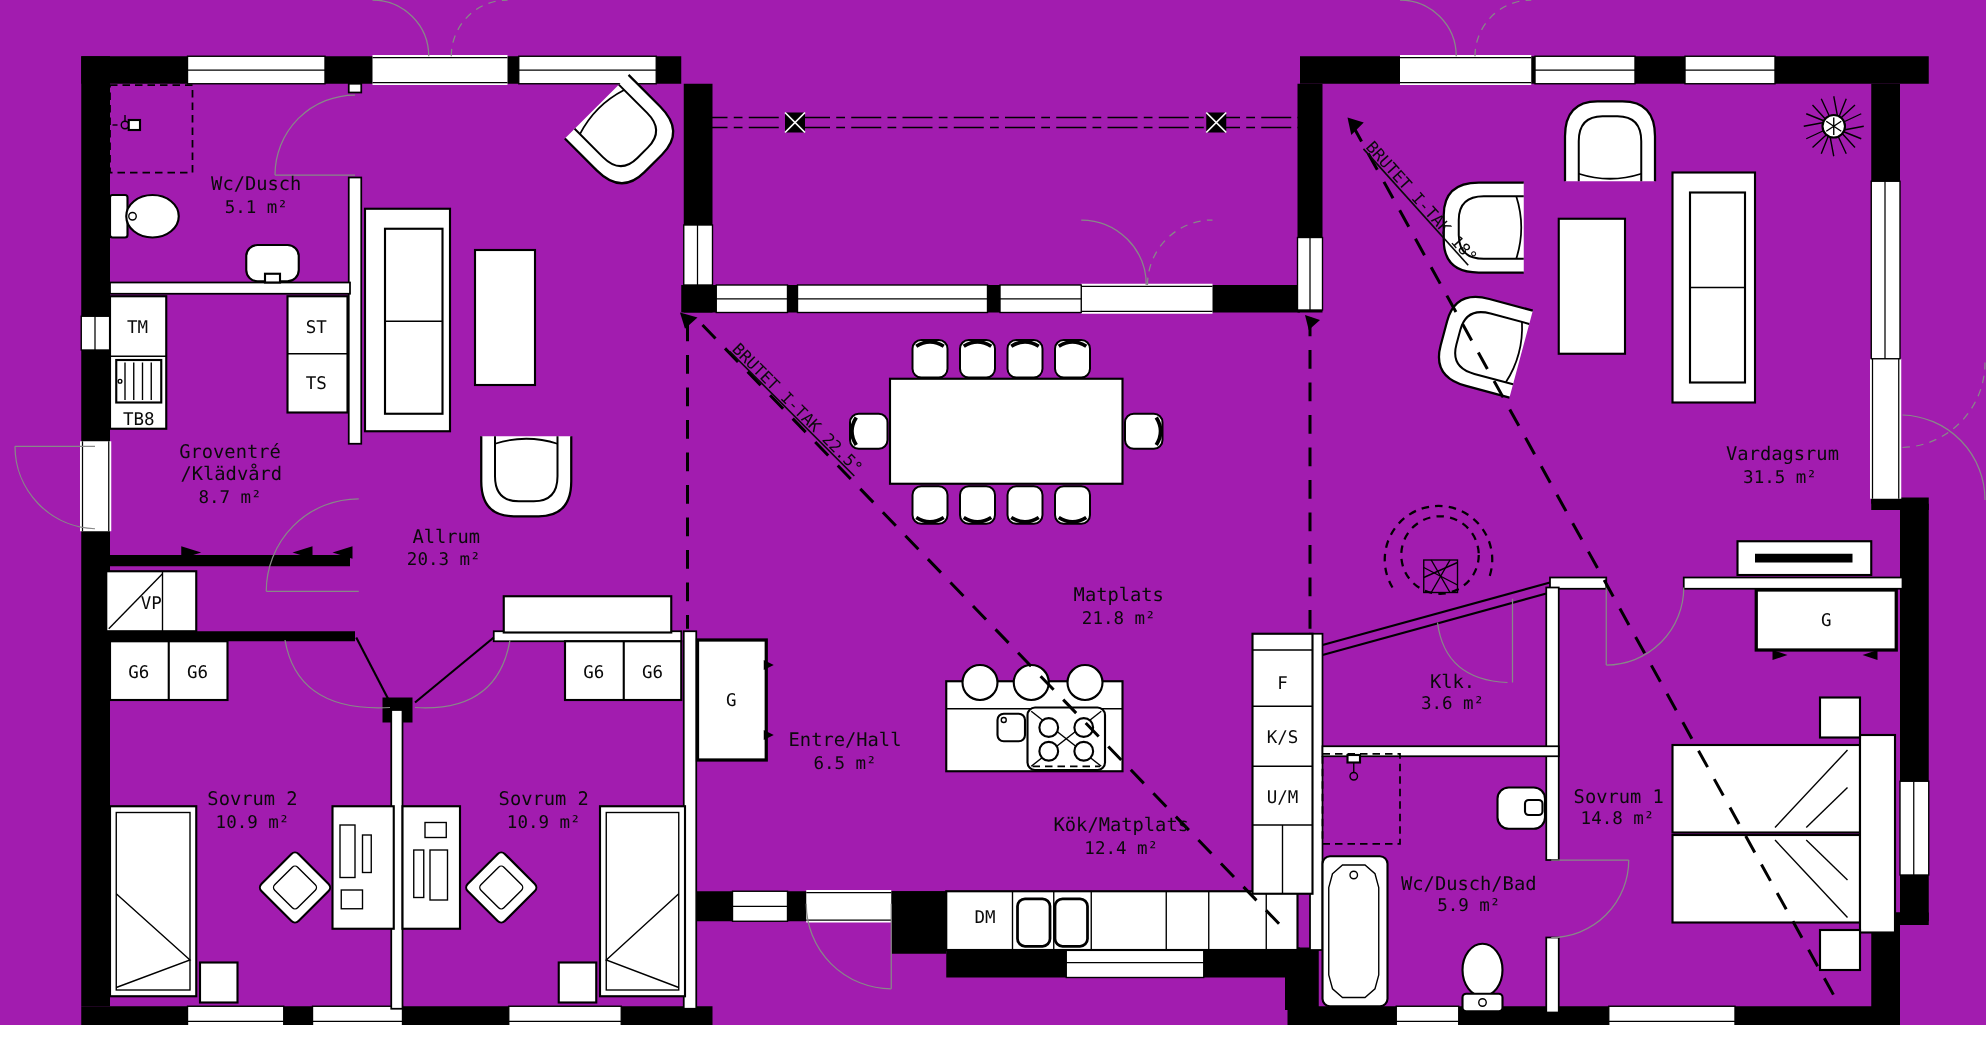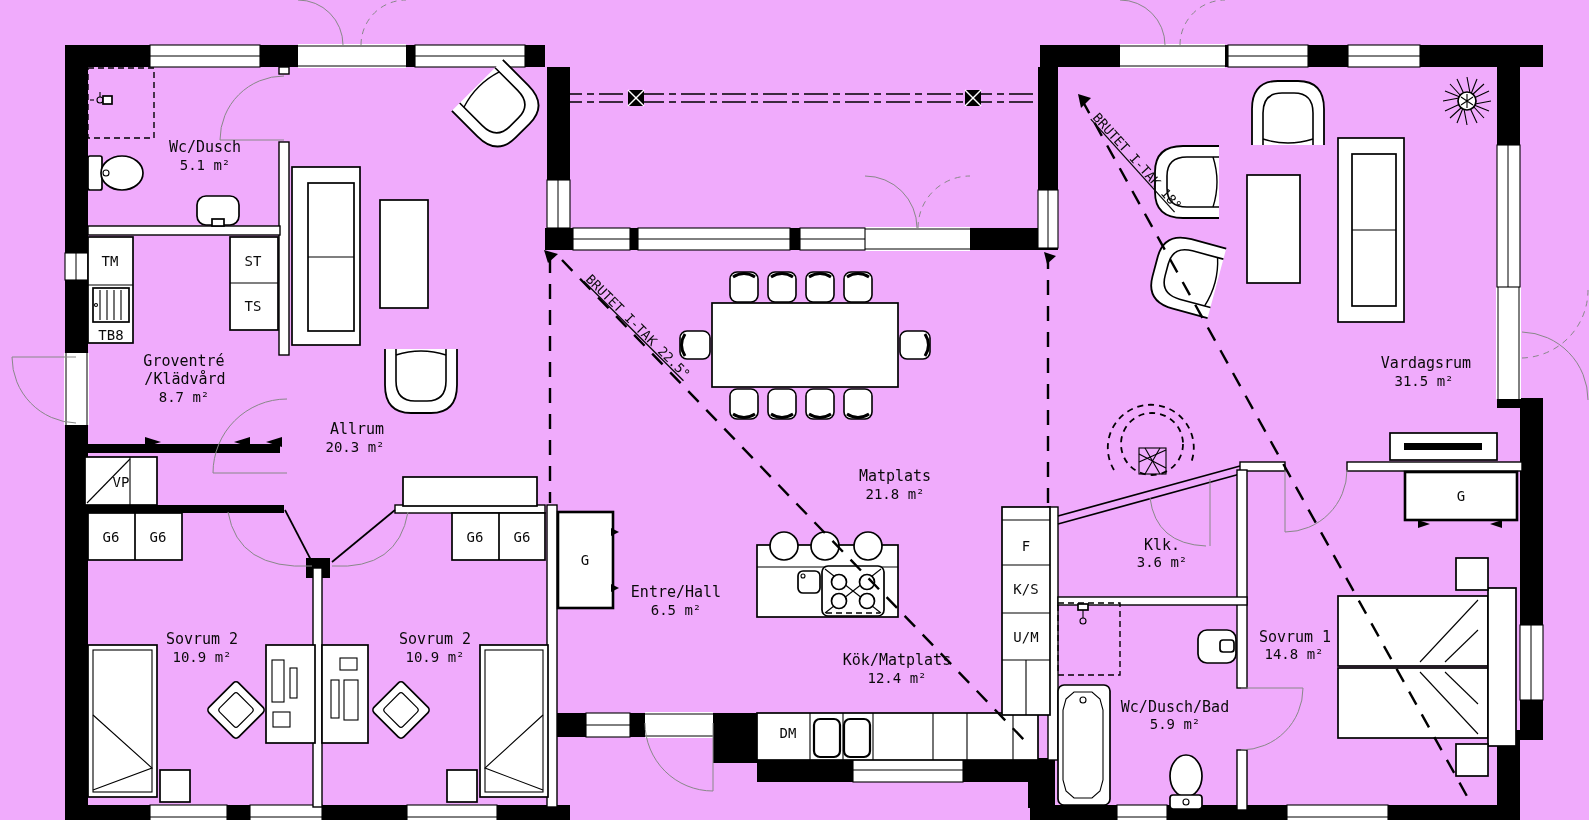--- a/index.html
+++ b/index.html
@@ -1,16 +1,16 @@
 <!DOCTYPE html>
 <html><head>
 <meta charset="utf-8">
 <style>
   html,body{margin:0;padding:0;background:#fff;}
-  #plan-root{position:relative;width:1589px;height:820px;background:#f0abfc;overflow:hidden;}
+  #plan-root{position:relative;width:1589px;height:820px;background:#a21caf;overflow:hidden;}
   svg{display:block;}
   .bw{fill:#000;stroke:none;}
   .gap{fill:#fff;stroke:none;}
   .win{fill:#fff;stroke:#000;stroke-width:1.1;}
   .wl{stroke:#000;stroke-width:1;fill:none;}
   .tw{fill:#fff;stroke:#000;stroke-width:1.4;}
   .fu{fill:#fff;stroke:#000;stroke-width:1.7;}
   .fo{fill:none;stroke:#000;stroke-width:1.7;}
   .fl{fill:none;stroke:#000;stroke-width:1.1;}
   .ar{fill:none;stroke:#888;stroke-width:1;}

